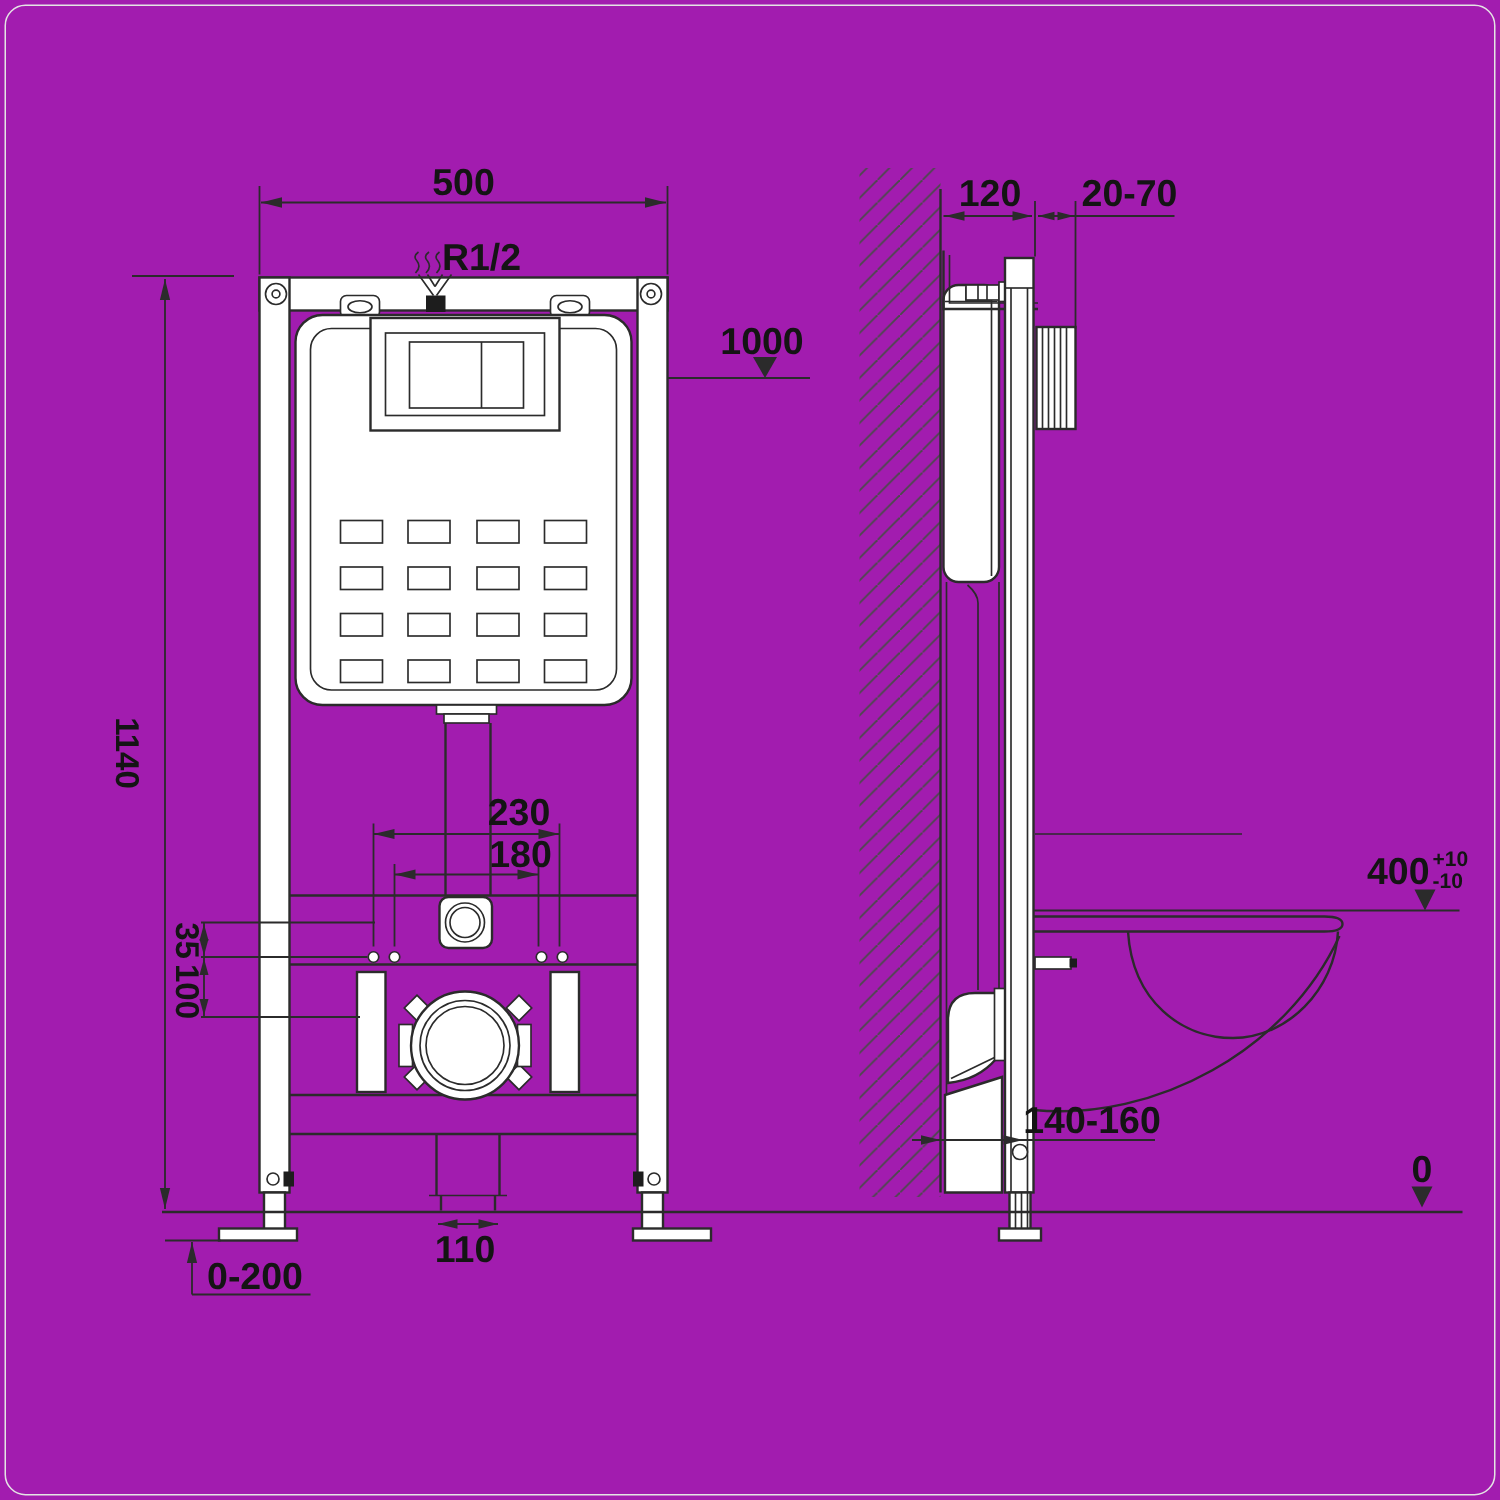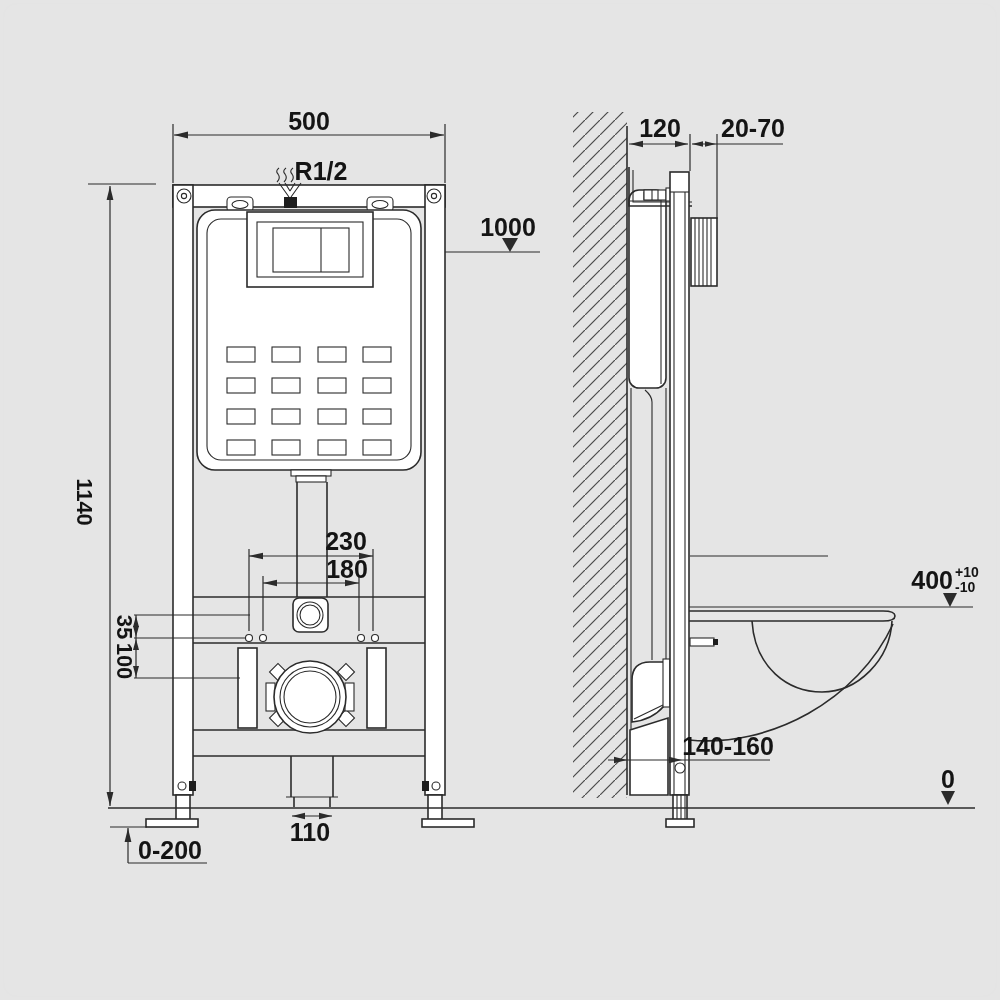--- a/index.html
+++ b/index.html
@@ -1,16 +1,16 @@
 <!DOCTYPE html>
 <html><head>
 <meta charset="utf-8">
 <style>
   html,body{margin:0;padding:0;background:#fff;}
-  .stage{position:relative;width:1000px;height:1000px;background:#e5e5e5;overflow:hidden;
+  .stage{position:relative;width:1000px;height:1000px;background:#a21caf;overflow:hidden;
          font-family:"Liberation Sans", sans-serif;}
   .frame-border{position:absolute;inset:3px;border:1px solid #e4e4e4;border-radius:14px;pointer-events:none;}
   svg{position:absolute;left:0;top:0;}
   .ln{fill:none;stroke:#2b2b2b;stroke-width:1.6;}
   .lnw{fill:#ffffff;stroke:#2b2b2b;stroke-width:1.6;}
   .thin{fill:none;stroke:#2b2b2b;stroke-width:1.1;}
   .thinw{fill:#ffffff;stroke:#2b2b2b;stroke-width:1.1;}
   .dim{fill:none;stroke:#2b2b2b;stroke-width:1.2;}
   .arr{fill:#2b2b2b;stroke:none;}
   .blk{fill:#1d1d1d;stroke:none;}

